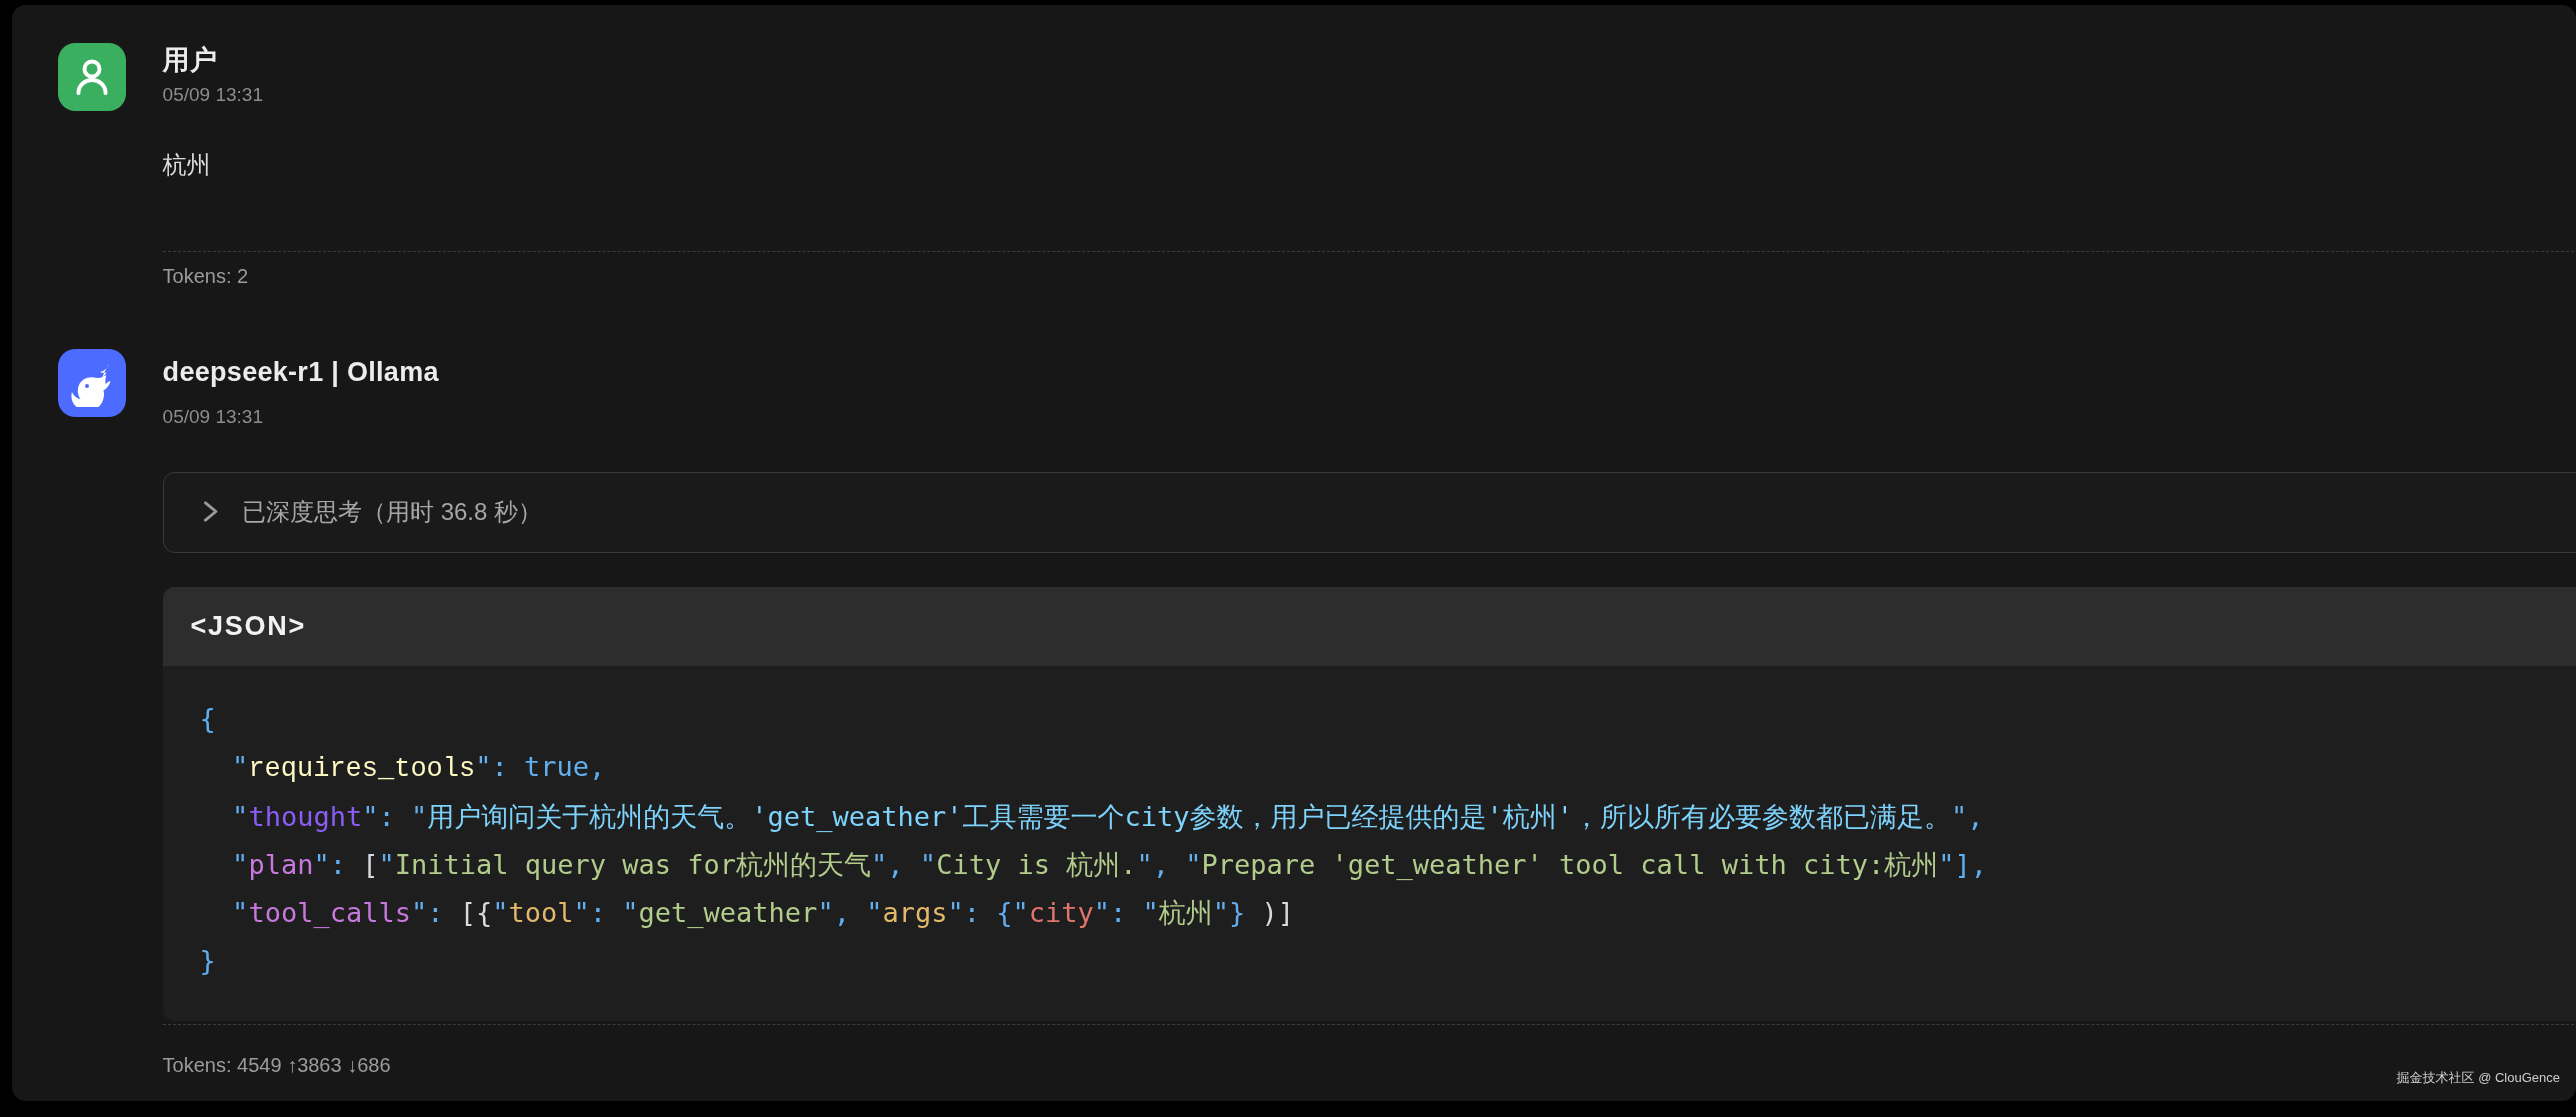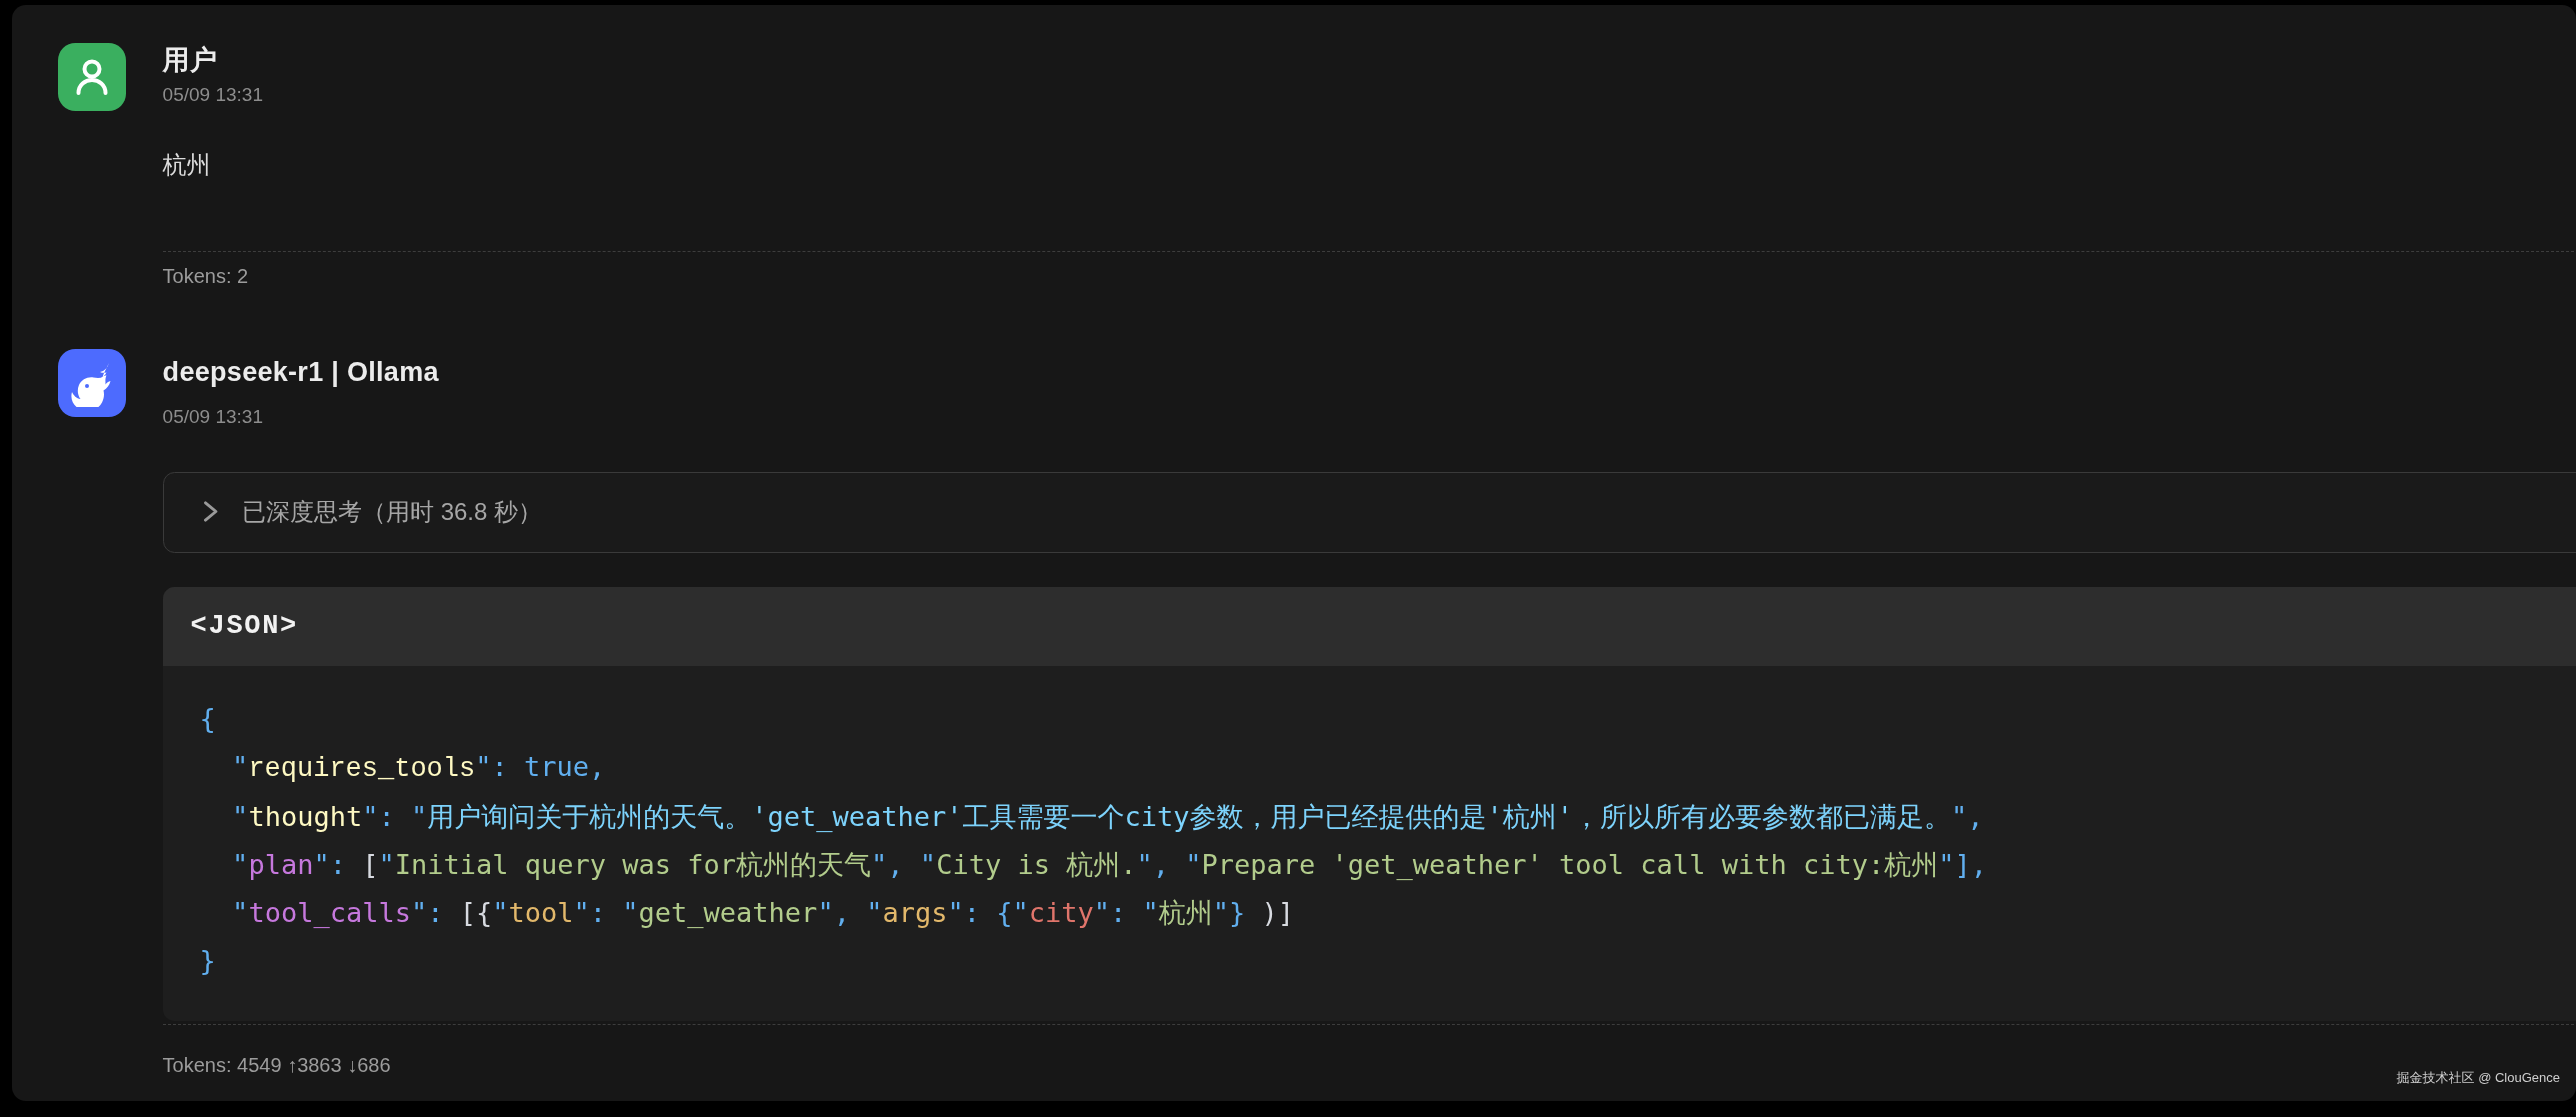--- a/index.html
+++ b/index.html
@@ -33,21 +33,21 @@
   .thinking-box { position:absolute; left:151px; right:-23px; top:467px; height:81px;
                   border:1.7px solid #3a3a3a; border-radius:11.6px; background:#1a1a1a;
                   display:flex; align-items:center; padding-left:38px; cursor:pointer; }
   .thinking-box svg { width:17.4px; height:27px; flex:0 0 auto; }
   .thinking-label { font-size:24px; color:#a6a6a6; margin-left:23px; }
 
   .code-block { position:absolute; left:151px; right:-23px; top:582px; height:434px;
                 border-radius:11.6px; overflow:hidden; background:#1e1e1e; }
   .code-header { height:79px; background:#2d2d2d; display:flex; align-items:center;
                  padding-left:28px; }
-  .code-lang { font-family:Liberation Mono, monospace; font-weight:bold;
+  .code-lang { font-family:Liberation Sans, sans-serif; font-weight:bold;
                font-size:27px; color:#f2f2f2; letter-spacing:1.7px; }
   .code-content { padding:29px 23px 0 37px; font-family:"DejaVu Sans Mono","Liberation Mono",monospace;
                   font-size:27px; line-height:48px; }
   .code-line { white-space:pre; }
   .code-line span { white-space:pre; }
 
   .divider-2 { top:1019px; }
   .asst-tokens { top:1023px;margin-top:26px; }
 
   .watermark { position:absolute; right:16px; top:1064px; font-size:13px; color:#cfcfcf; }
@@ -91,21 +91,21 @@
     <span class="thinking-label">已深度思考（用时 36.8 秒）</span>
   </div>
 
   <div class="code-block">
     <div class="code-header">
       <span class="code-lang">&lt;JSON&gt;</span>
     </div>
     <div class="code-content">
         <div class="code-line"><span style="color: rgb(97, 175, 239);">{</span></div>
         <div class="code-line"><span style="color: rgb(97, 175, 239);">  "</span><span style="color: #fef9c3; font-family: Liberation Mono, monospace;">requires_tools</span><span style="color: rgb(97, 175, 239);">": </span><span style="color: rgb(97, 175, 239);">true</span><span style="color: rgb(97, 175, 239);">,</span></div>
-        <div class="code-line"><span style="color: rgb(97, 175, 239);">  "</span><span style="color: #fef9c3; text-align: center;">thought</span><span style="color: rgb(97, 175, 239);">": "</span><span style="color: #7dd3fc;">用户询问关于杭州的天气。'get_weather'工具需要一个city参数，用户已经提供的是'杭州'，所以所有必要参数都已满足。</span><span style="color: rgb(97, 175, 239);">",</span></div>
+        <div class="code-line"><span style="color: rgb(97, 175, 239);">  "</span><span style="color: #8b5cf6; text-align: center;">thought</span><span style="color: rgb(97, 175, 239);">": "</span><span style="color: #7dd3fc;">用户询问关于杭州的天气。'get_weather'工具需要一个city参数，用户已经提供的是'杭州'，所以所有必要参数都已满足。</span><span style="color: rgb(97, 175, 239);">",</span></div>
         <div class="code-line"><span style="color: rgb(97, 175, 239);">  "</span><span style="color: rgb(198, 120, 221);">plan</span><span style="color: rgb(97, 175, 239);">": </span><span style="color: rgb(215, 218, 224);">[</span><span style="color: rgb(97, 175, 239);">"</span><span style="color: rgb(178, 204, 140);">Initial query was for杭州的天气</span><span style="color: rgb(97, 175, 239);">", "</span><span style="color: rgb(178, 204, 140);">City is 杭州.</span><span style="color: rgb(97, 175, 239);">", "</span><span style="color: rgb(178, 204, 140);">Prepare 'get_weather' tool call with city:杭州</span><span style="color: rgb(97, 175, 239);">"],</span></div>
         <div class="code-line"><span style="color: rgb(97, 175, 239);">  "</span><span style="color: rgb(198, 120, 221);">tool_calls</span><span style="color: rgb(97, 175, 239);">": </span><span style="color: rgb(215, 218, 224);">[{</span><span style="color: rgb(97, 175, 239);">"</span><span style="color: rgb(226, 184, 107);">tool</span><span style="color: rgb(97, 175, 239);">": "</span><span style="color: rgb(178, 204, 140);">get_weather</span><span style="color: rgb(97, 175, 239);">", "</span><span style="color: rgb(226, 184, 107);">args</span><span style="color: rgb(97, 175, 239);">": {"</span><span style="color: rgb(224, 117, 107);">city</span><span style="color: rgb(97, 175, 239);">": "</span><span style="color: rgb(178, 204, 140);">杭州</span><span style="color: rgb(97, 175, 239);">"} </span><span style="color: rgb(215, 218, 224);">)]</span></div>
         <div class="code-line"><span style="color: rgb(97, 175, 239);">}</span></div>
       </div>
   </div>
 
   <div class="divider divider-2"></div>
   <div class="tokens asst-tokens">Tokens: 4549 ↑3863 ↓686</div>
 
   <div class="watermark">掘金技术社区 @ ClouGence</div>

